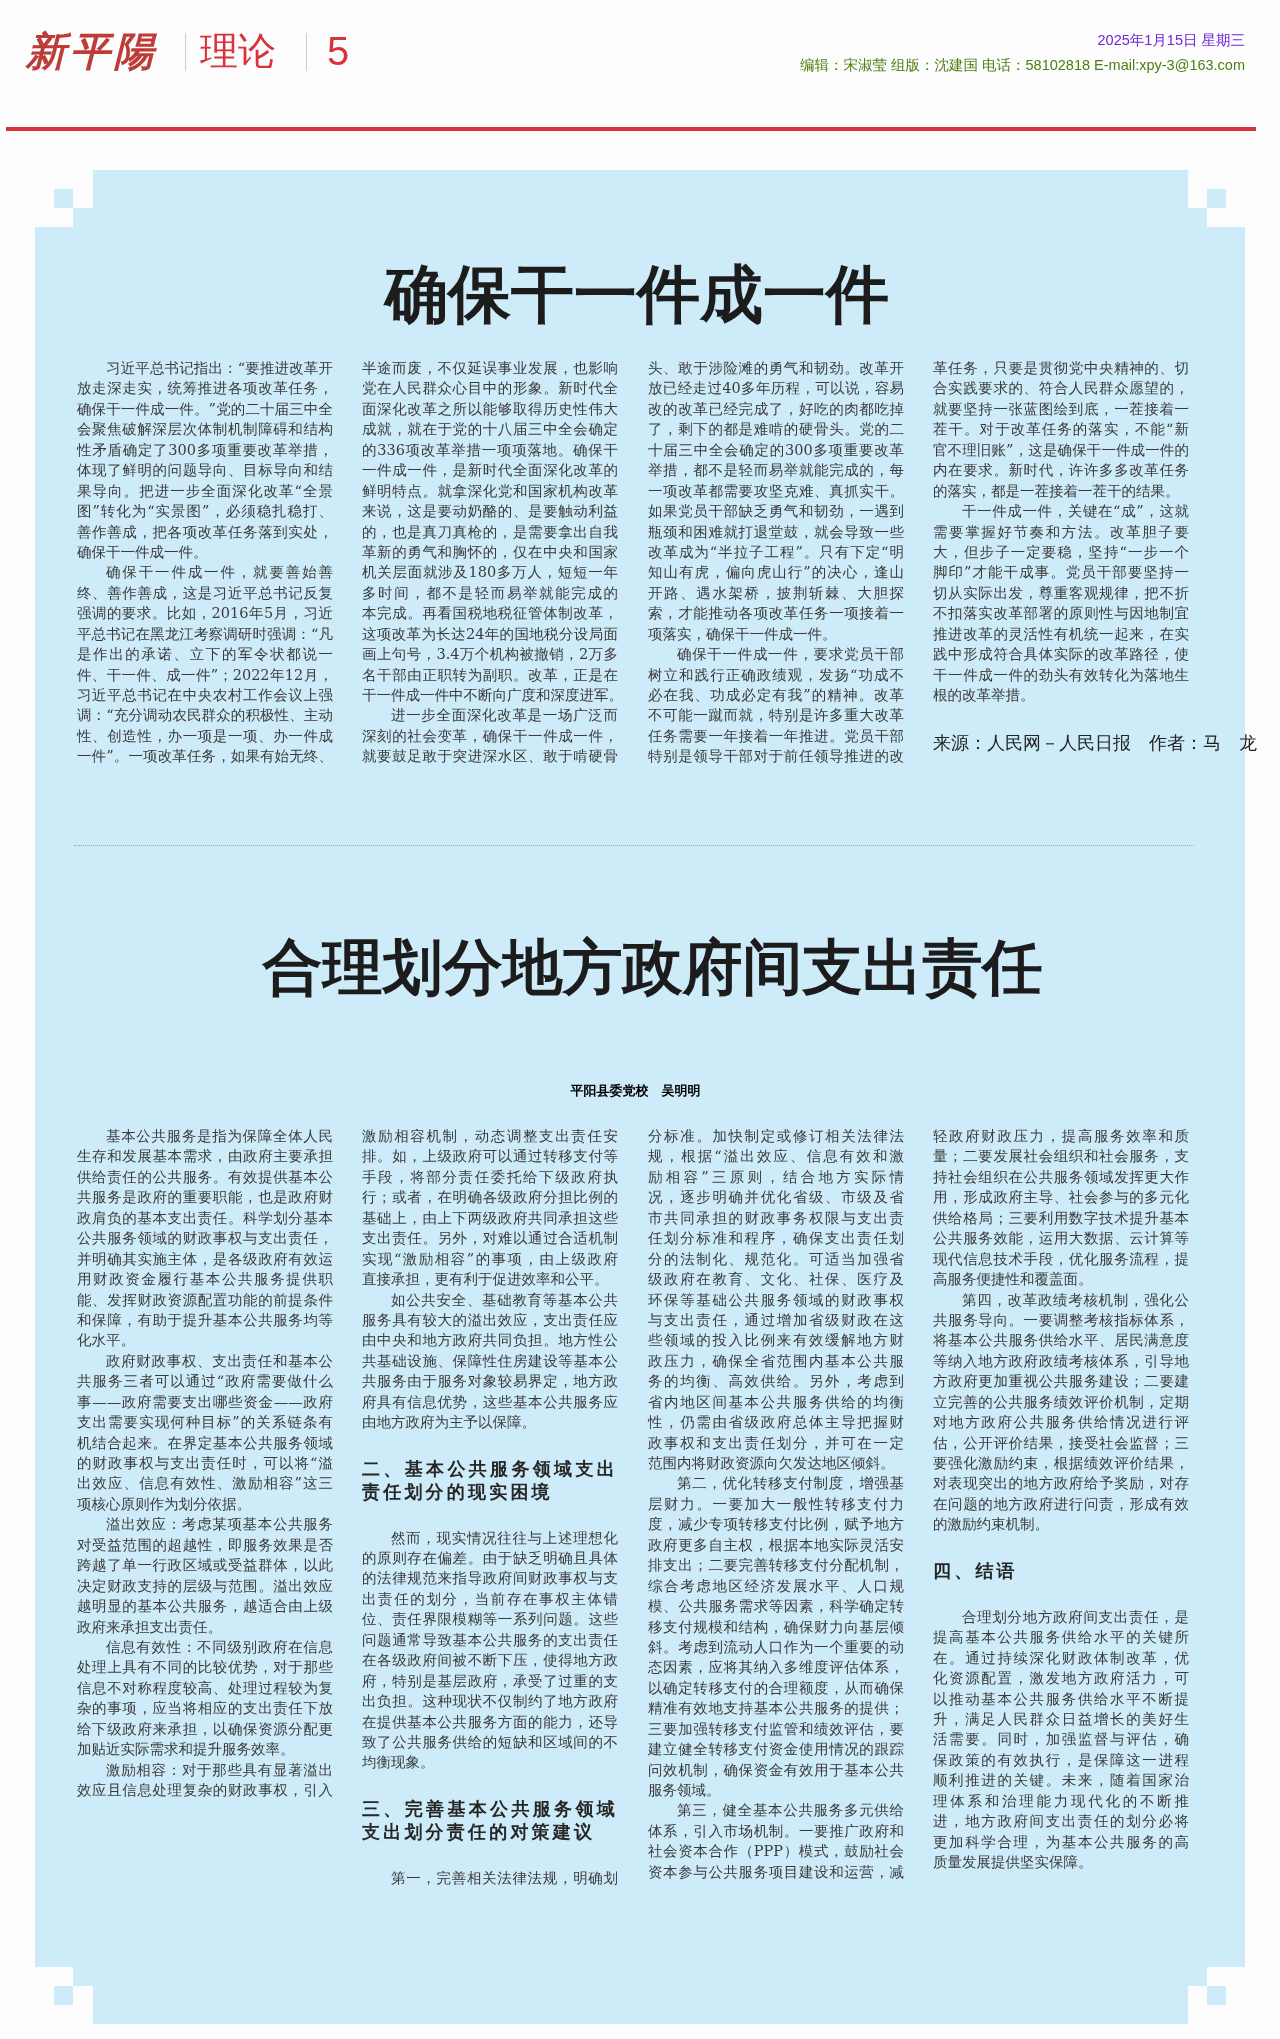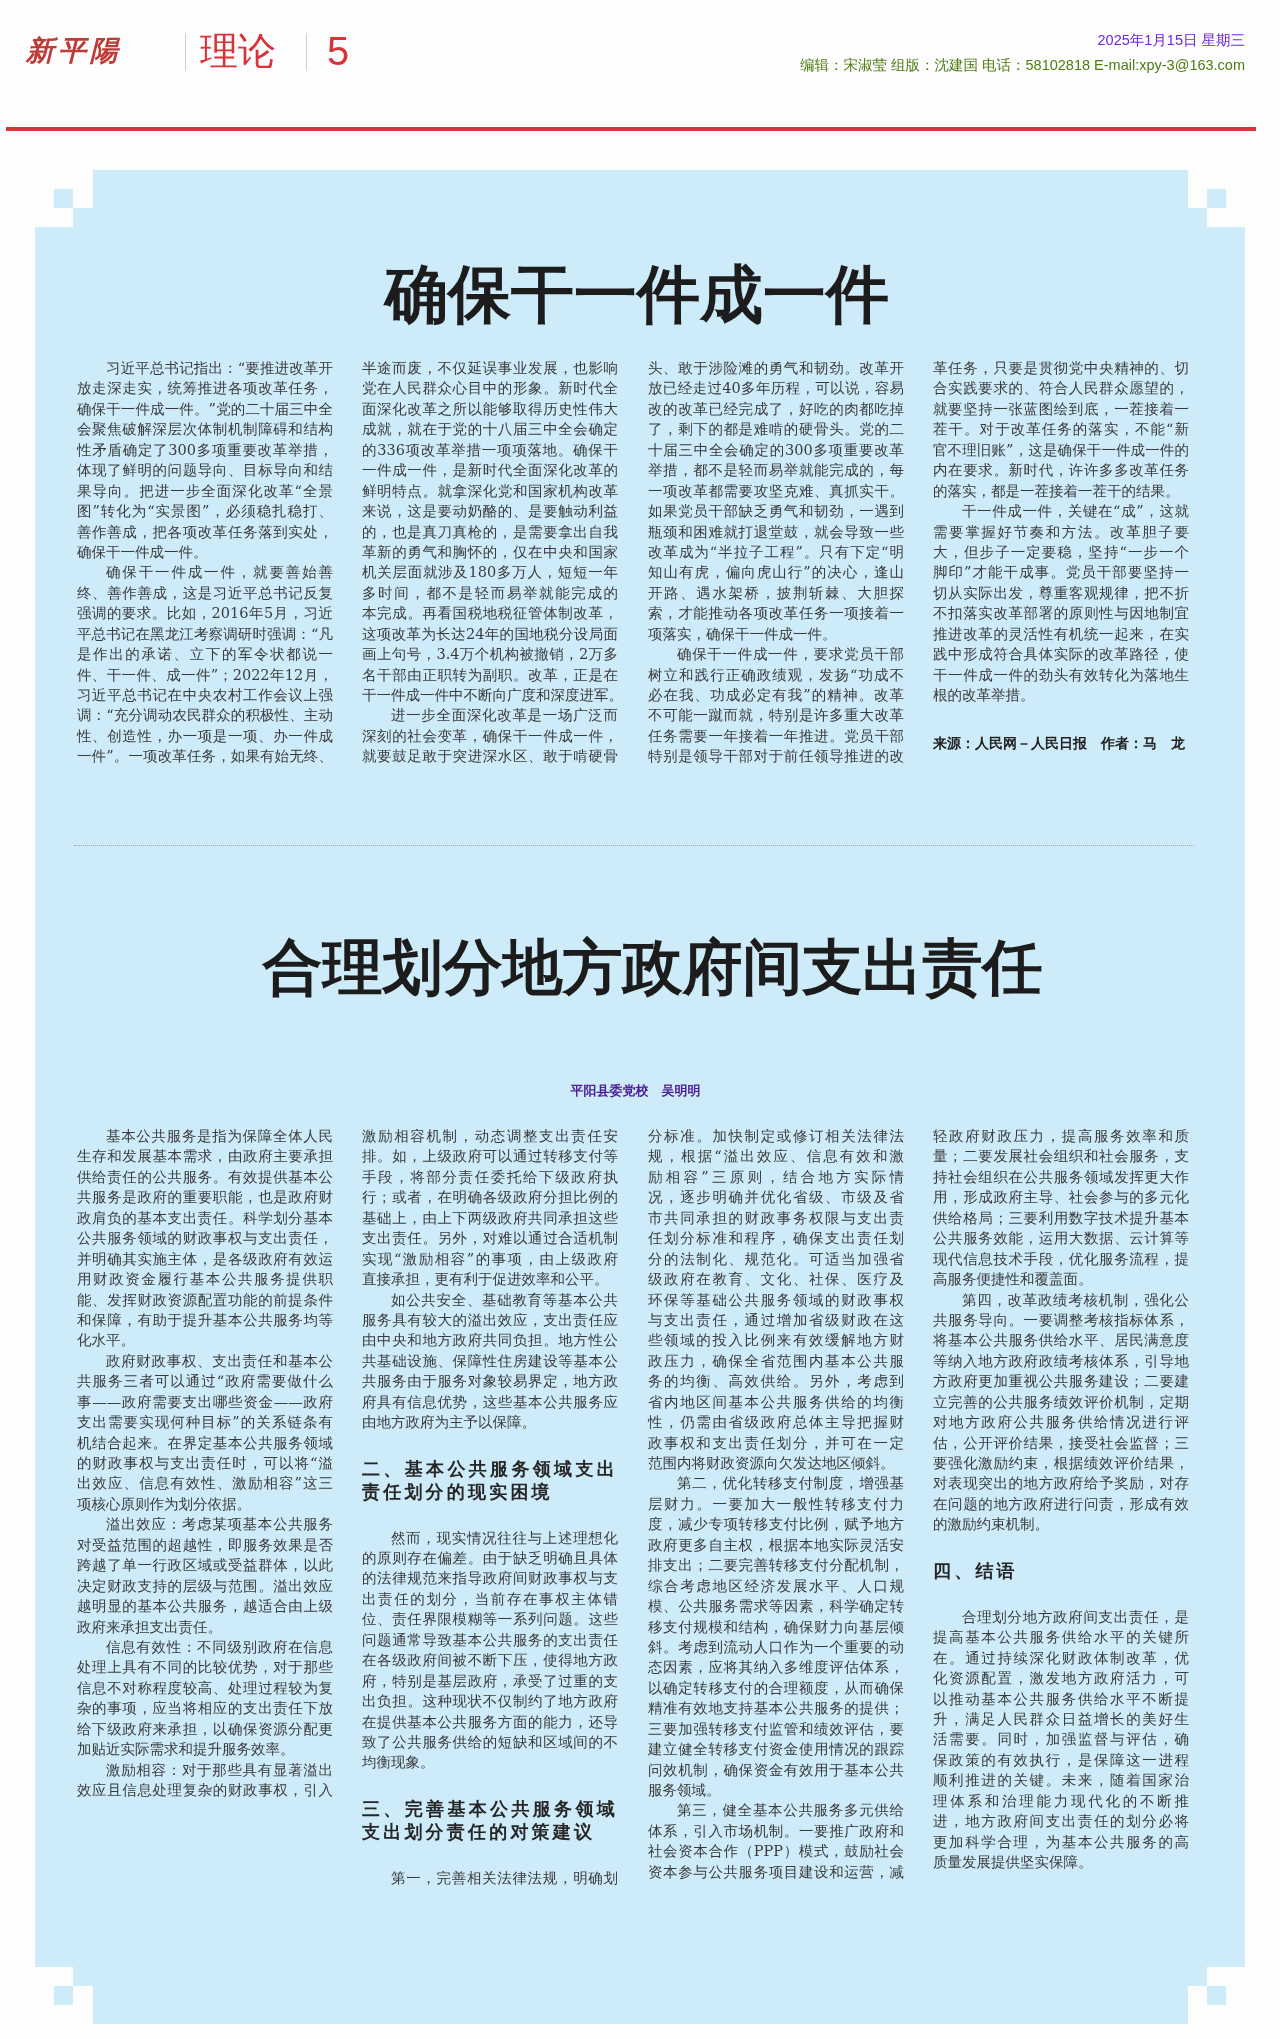--- a/index.html
+++ b/index.html
@@ -13,21 +13,21 @@
   html,body{margin:0;padding:0;}
   body{
     width:1280px;height:2039px;position:relative;overflow:hidden;
     background:#fdfdfd;
     font-family:"DejaVu Serif",serif;
   }
   .abs{position:absolute;}
 
   
   .logo{left:26px;top:27px;height:48px;line-height:48px;font-family:"DejaVu Serif",serif;
-        font-size:28px;font-weight:bold;font-style:italic;color:var(--logo);letter-spacing:4px;white-space:nowrap;}
+        font-size:40px;font-weight:bold;font-style:italic;color:var(--logo);letter-spacing:4px;white-space:nowrap;}
   .sep{width:1px;background:#cfcfcf;top:33px;height:38px;}
   .section{left:200px;top:27px;height:48px;line-height:48px;font-family:"DejaVu Sans",sans-serif;
            font-size:38px;color:var(--red);white-space:nowrap;}
   .pageno{left:327px;top:27px;height:48px;line-height:48px;font-family:"Liberation Sans",sans-serif;
           font-size:40px;color:var(--red);}
   .date{right:35px;top:31px;font-family:"Liberation Sans",sans-serif;font-size:14.5px;line-height:18px;
         color:#6d28d9;white-space:nowrap;text-align:right;}
   .credits{right:35px;top:56px;font-family:"Liberation Sans",sans-serif;font-size:14.5px;line-height:18px;
            color:#4d7c0f;white-space:nowrap;text-align:right;}
   .credits span{white-space:pre;}
@@ -40,36 +40,36 @@
   .p-wide{left:35px;top:227px;width:1210px;height:1740px;}
   .p-sq{width:19px;height:19px;}
 
   
   .title1{left:0;top:262px;width:1274px;text-align:center;font-family:"DejaVu Sans",sans-serif;
           font-size:63px;line-height:66px;font-weight:900;color:var(--title);white-space:nowrap;}
   .title2{left:0;top:913px;width:1273px;text-align:center;font-family:"DejaVu Sans",sans-serif;
           font-size:60px;line-height:76px;font-weight:900;color:var(--title);}
   .title2 .tl{display:block;white-space:nowrap;}
   .byline{left:0;top:1083px;width:1271px;text-align:center;font-family:"DejaVu Sans",sans-serif;
-          font-size:13px;line-height:16px;font-weight:bold;color:#4c1d95;white-space:pre;}
+          font-size:13px;line-height:16px;font-weight:bold;color:#000000;white-space:pre;}
 
   .divider{left:74px;top:845px;width:1120px;height:0;border-top:1px dotted #9aa9b3;}
 
   
   .col{position:absolute;width:256px;color:var(--body);font-size:14.5px;}
   .para{display:block;}
   .ln{display:block;height:20.45px;line-height:20.45px;white-space:nowrap;
       text-align:justify;text-align-last:justify;}
   .ln.ind{padding-left:2em;}
   .ln.last{text-align-last:left;}
   .hd{display:block;font-family:"DejaVu Sans",sans-serif;font-weight:bold;font-size:18px;
       letter-spacing:3.2px;color:var(--head);margin:24px 0 25px;}
   .hd .hl{display:block;height:23px;line-height:23px;white-space:nowrap;text-align:justify;text-align-last:justify;}
   .hd .hl.last{text-align-last:left;}
-  .src{display:block;margin-top:28px;font-family:"DejaVu Sans",sans-serif;font-weight:bold;font-size:14px;
+  .src{display:block;margin-top:28px;font-family:"DejaVu Sans",sans-serif;font-weight:normal;font-size:18px;
        line-height:20px;color:#222;white-space:pre;}
 </style>
 </head>
 <body>
 
 <header>
   <div class="abs logo">新平陽</div>
   <div class="abs sep" style="left:185px"></div>
   <div class="abs section">理论</div>
   <div class="abs sep" style="left:306px"></div>

